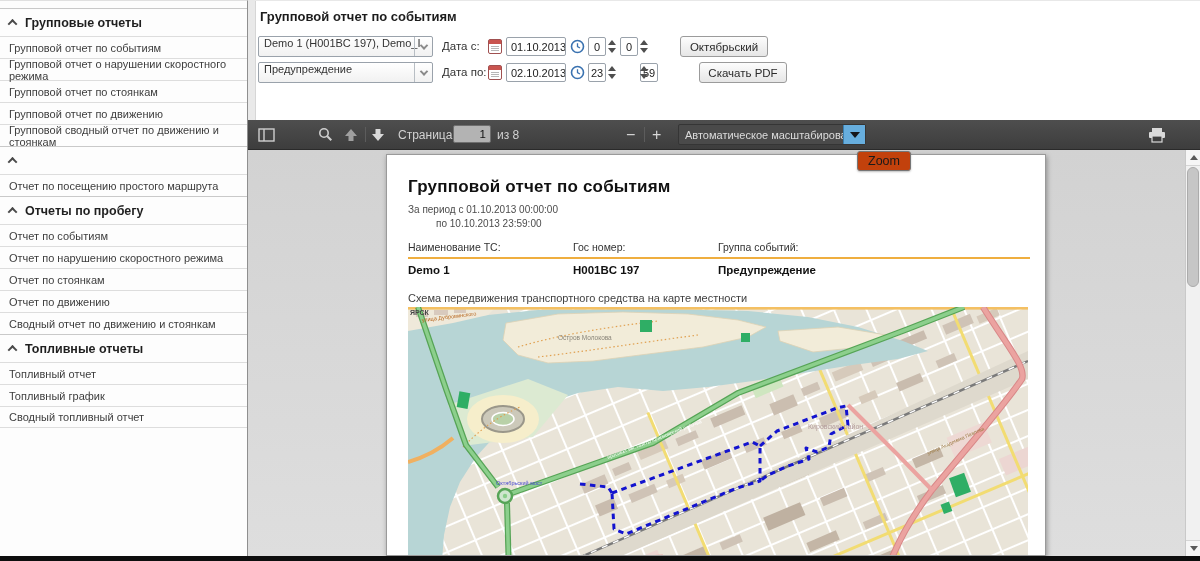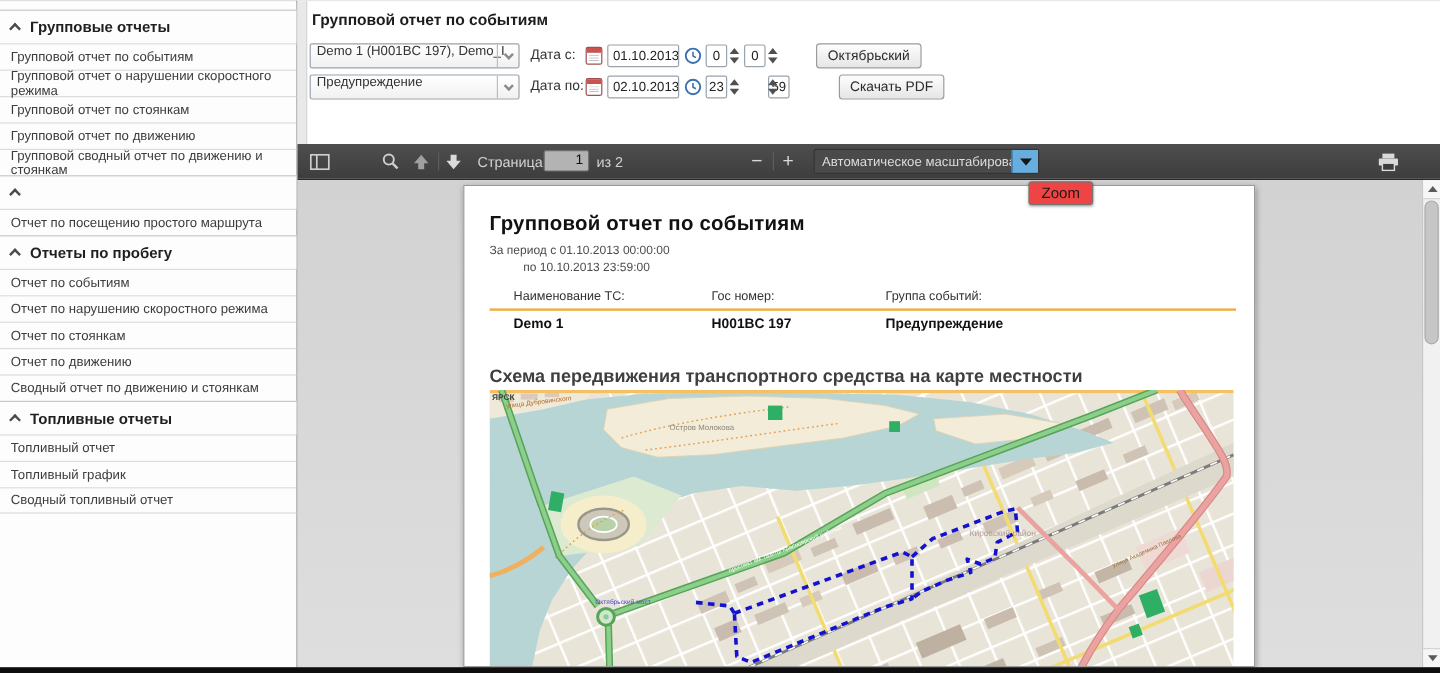--- a/index.html
+++ b/index.html
@@ -68,40 +68,40 @@
     background:#4a4a4a; border:1px solid #353535; border-radius:2px; display:flex; align-items:center;
     cursor:pointer; }
   #zoom-select .zs-text { color:#dcdcdc; font-size:11px; padding-left:6px; white-space:nowrap;
     overflow:hidden; width:164px; }
   #zoom-select .zs-arrow { width:22px; height:19px; background:#67aede; border-left:1px solid #3a7fb0;
     display:flex; align-items:center; justify-content:center; }
   #zoom-select .zs-arrow .tri { width:0; height:0; border-left:5px solid transparent;
     border-right:5px solid transparent; border-top:6px solid #15161a; }
 
   
-  #zoom-tooltip { position:absolute; left:857px; top:151px; background:#ef4444; border:1px solid #767676;
+  #zoom-tooltip { position:absolute; left:857px; top:151px; background:#c2410c; border:1px solid #767676;
     border-radius:3px; padding:2px 10px; font-size:12.5px; color:#1a1a1a; z-index:30;
     box-shadow:0 1px 2px rgba(0,0,0,.25); }
 
   
   #pdf-viewer { position:absolute; left:248px; top:150px; width:952px; height:406px;
     background:linear-gradient(#d2d2d2,#dedede); overflow:hidden; }
   #pdf-page { position:absolute; left:138px; top:4px; width:660px; height:402px; background:#fff;
     border:1px solid #9a9a9a; box-shadow:1px 2px 5px rgba(0,0,0,.35); overflow:hidden; }
   #report { position:relative; padding:22px 0 0 21px; }
   #report h1 { font-size:17px; font-weight:bold; color:#111; letter-spacing:.2px; }
   .period { font-size:10px; color:#4c4c4c; margin-top:3px; }
   .period.l1 { margin-top:7px; }
   .period.l2 { padding-left:28px; }
   #rep-table { margin-top:12px; width:622px; }
   .rep-row { display:flex; }
-  .rep-row .c1 { width:165px;margin-left:20px; } .rep-row .c2 { width:145px; } .rep-row .c3 { flex:1; }
+  .rep-row .c1 { width:165px; } .rep-row .c2 { width:145px; } .rep-row .c3 { flex:1; }
   .rep-head { font-size:10.5px; color:#333; padding-bottom:4px; border-bottom:2px solid #efae3f; }
   .rep-val { font-size:11.5px; font-weight:bold; color:#111; padding-top:5px; }
-  #map-caption { font-size:15px; color:#3f3f3f; margin-top:29px;font-weight:bold; }
+  #map-caption { font-size:11px; color:#3f3f3f; margin-top:16px; }
   #map-wrap { margin-top:3px; width:620px; height:267px; }
 
   
   #vscroll { position:absolute; right:0; top:0; width:15px; height:406px; background:#f1f1f1;
     border-left:1px solid #c9c9c9; }
   .sc-btn { position:absolute; left:0; width:15px; height:16px; background:#f6f6f6; cursor:pointer;
     display:flex; align-items:center; justify-content:center; }
   .sc-up { top:0; border-bottom:1px solid #d5d5d5; }
   .sc-dn { bottom:0; border-top:1px solid #d5d5d5; }
   .sc-tri-up { width:0; height:0; border-left:4px solid transparent; border-right:4px solid transparent;
@@ -285,21 +285,21 @@
       </svg>
     </div>
     <div class="tb-sep" style="left:117px;"></div>
     <div class="tb" style="left:123px;">
       <svg width="14" height="14" viewBox="0 0 14 14">
         <path d="M7 13 L1 6 H4.5 V1 H9.5 V6 H13 Z" fill="#dadada"></path>
       </svg>
     </div>
     <div class="tb tb-label" style="left:150px;">Страница:</div>
     <input id="page-input" value="1" style="">
-    <div class="tb tb-label" style="left:249px;">из 2</div>
+    <div class="tb tb-label" style="left:249px;">из 8</div>
     <div class="tb tb-glyph" style="left:378px;">−</div>
     <div class="tb-sep" style="left:396px;"></div>
     <div class="tb tb-glyph" style="left:404px;">+</div>
     <div id="zoom-select">
       <span class="zs-text">Автоматическое масштабирование</span>
       <span class="zs-arrow">
           <span class="tri"></span>
         </span>
     </div>
     <div class="tb" style="left:900px;">

